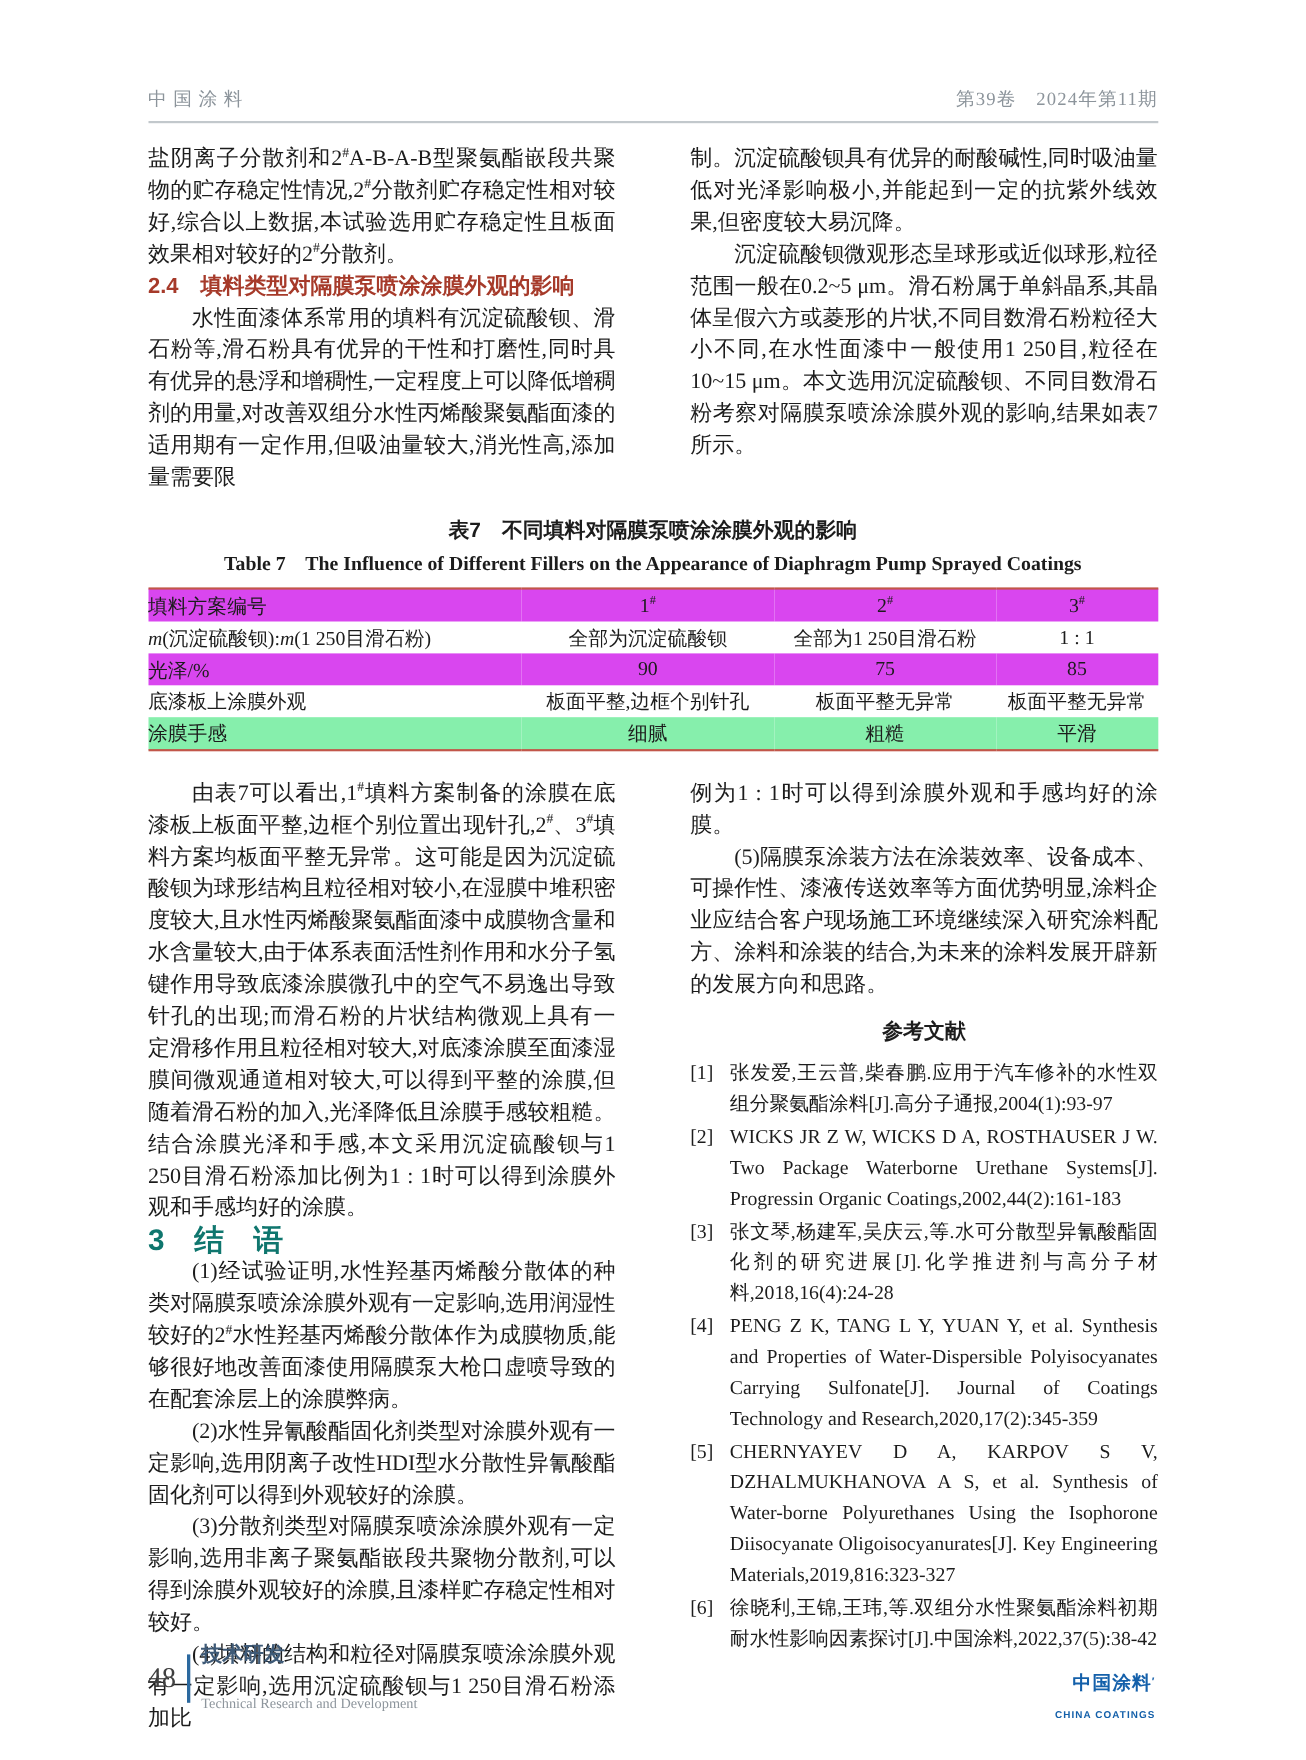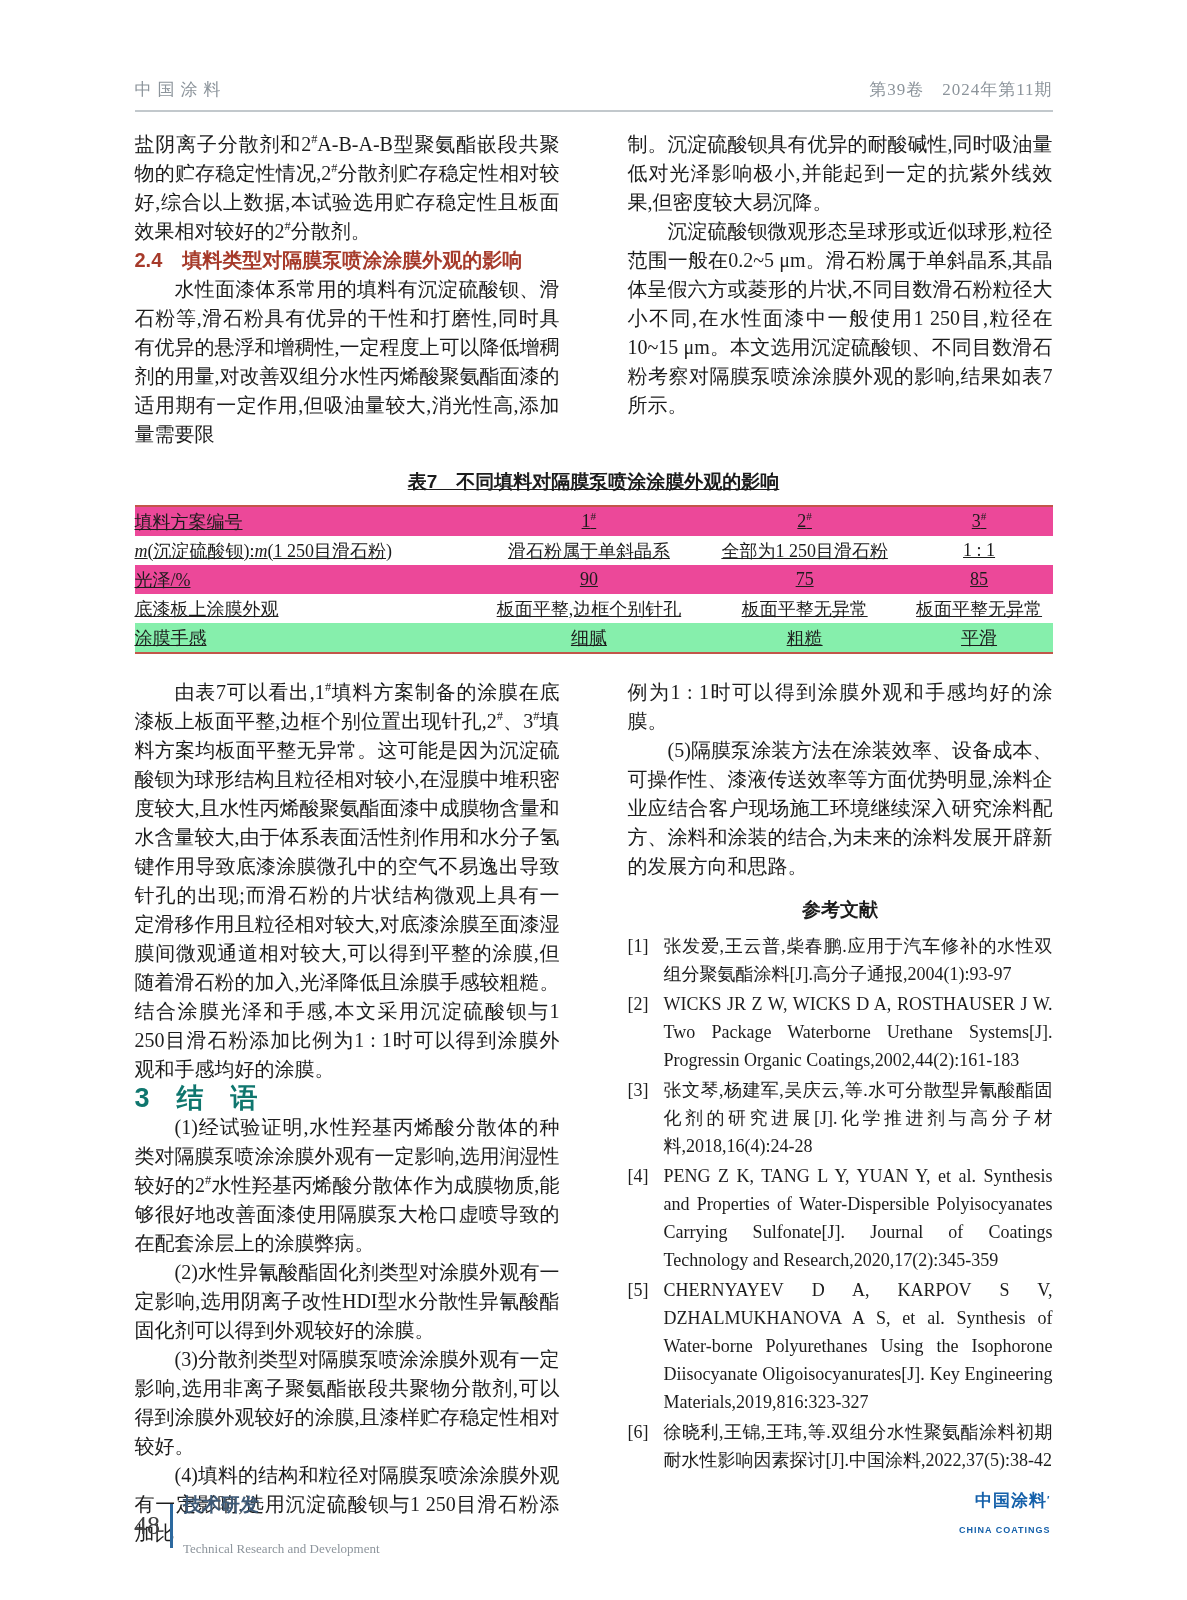--- a/index.html
+++ b/index.html
@@ -30,33 +30,33 @@
   .h-sub{
     color:#a63a2a;font-weight:bold;font-size:20px;margin:3px 0;
     font-family:"Liberation Sans","DejaVu Sans",sans-serif;text-align:left;
   }
   .h-sec{
     color:#0f766e;font-weight:bold;font-size:27px;margin:16px 0 12px;
     font-family:"Liberation Sans","DejaVu Sans",sans-serif;text-align:left;
   }
 
   
-  .table-block{margin:20px 0 24px;text-decoration:underline;}
+  .table-block{margin:20px 0 24px;}
   .tbl-title-zh{
     text-align:center;font-weight:bold;font-size:19px;
     font-family:"Liberation Sans","DejaVu Sans",sans-serif;
   }
   .tbl-title-en{text-align:center;font-weight:bold;font-size:18px;margin-top:5px;}
   table.fillers{width:100%;border-collapse:collapse;margin-top:10px;font-size:18px;}
   table.fillers td{height:29px;vertical-align:middle;padding:0;}
   td.lbl{padding-left:18px;text-align:left;width:37%;}
   td.c1{text-align:center;width:25%;}
   td.c2{text-align:center;width:22%;}
   td.c3{text-align:center;width:16%;}
-  tr.shade{background:#ec4899;}
+  tr.shade{background:#d946ef;}
   tr.shade-light{background:#86efac;}
   tr.first-row td{border-top:2px solid #c2564a;}
   tr.last-row td{border-bottom:2px solid #c2564a;}
 
   
   .ref-heading{
     text-align:center;font-weight:bold;font-size:19px;margin:14px 0 8px;
     font-family:"Liberation Sans","DejaVu Sans",sans-serif;
   }
   .ref{display:flex;font-size:18px;line-height:28px;margin-top:2px;}
@@ -102,31 +102,32 @@
       <p class="indent">水性面漆体系常用的填料有沉淀硫酸钡、滑石粉等,滑石粉具有优异的干性和打磨性,同时具有优异的悬浮和增稠性,一定程度上可以降低增稠剂的用量,对改善双组分水性丙烯酸聚氨酯面漆的适用期有一定作用,但吸油量较大,消光性高,添加量需要限</p>
     </div>
     <div class="col">
       <p>制。沉淀硫酸钡具有优异的耐酸碱性,同时吸油量低对光泽影响极小,并能起到一定的抗紫外线效果,但密度较大易沉降。</p>
       <p class="indent">沉淀硫酸钡微观形态呈球形或近似球形,粒径范围一般在0.2~5 μm。滑石粉属于单斜晶系,其晶体呈假六方或菱形的片状,不同目数滑石粉粒径大小不同,在水性面漆中一般使用1 250目,粒径在10~15 μm。本文选用沉淀硫酸钡、不同目数滑石粉考察对隔膜泵喷涂涂膜外观的影响,结果如表7所示。</p>
     </div>
   </div>
 
   <div class="table-block">
     <div class="tbl-title-zh">表7　不同填料对隔膜泵喷涂涂膜外观的影响</div>
+    <div class="tbl-title-en">Table 7　The Influence of Different Fillers on the Appearance of Diaphragm Pump Sprayed Coatings</div>
     <table class="fillers">
       <tbody>
         <tr class="shade first-row">
           <td class="lbl">填料方案编号</td>
           <td class="c1">1<sup>#</sup></td>
           <td class="c2">2<sup>#</sup></td>
           <td class="c3">3<sup>#</sup></td>
         </tr>
         <tr>
           <td class="lbl"><i>m</i>(沉淀硫酸钡):<i>m</i>(1 250目滑石粉)</td>
-          <td class="c1">滑石粉属于单斜晶系</td>
+          <td class="c1">全部为沉淀硫酸钡</td>
           <td class="c2">全部为1 250目滑石粉</td>
           <td class="c3">1 : 1</td>
         </tr>
         <tr class="shade">
           <td class="lbl">光泽/%</td>
           <td class="c1">90</td>
           <td class="c2">75</td>
           <td class="c3">85</td>
         </tr>
         <tr>

